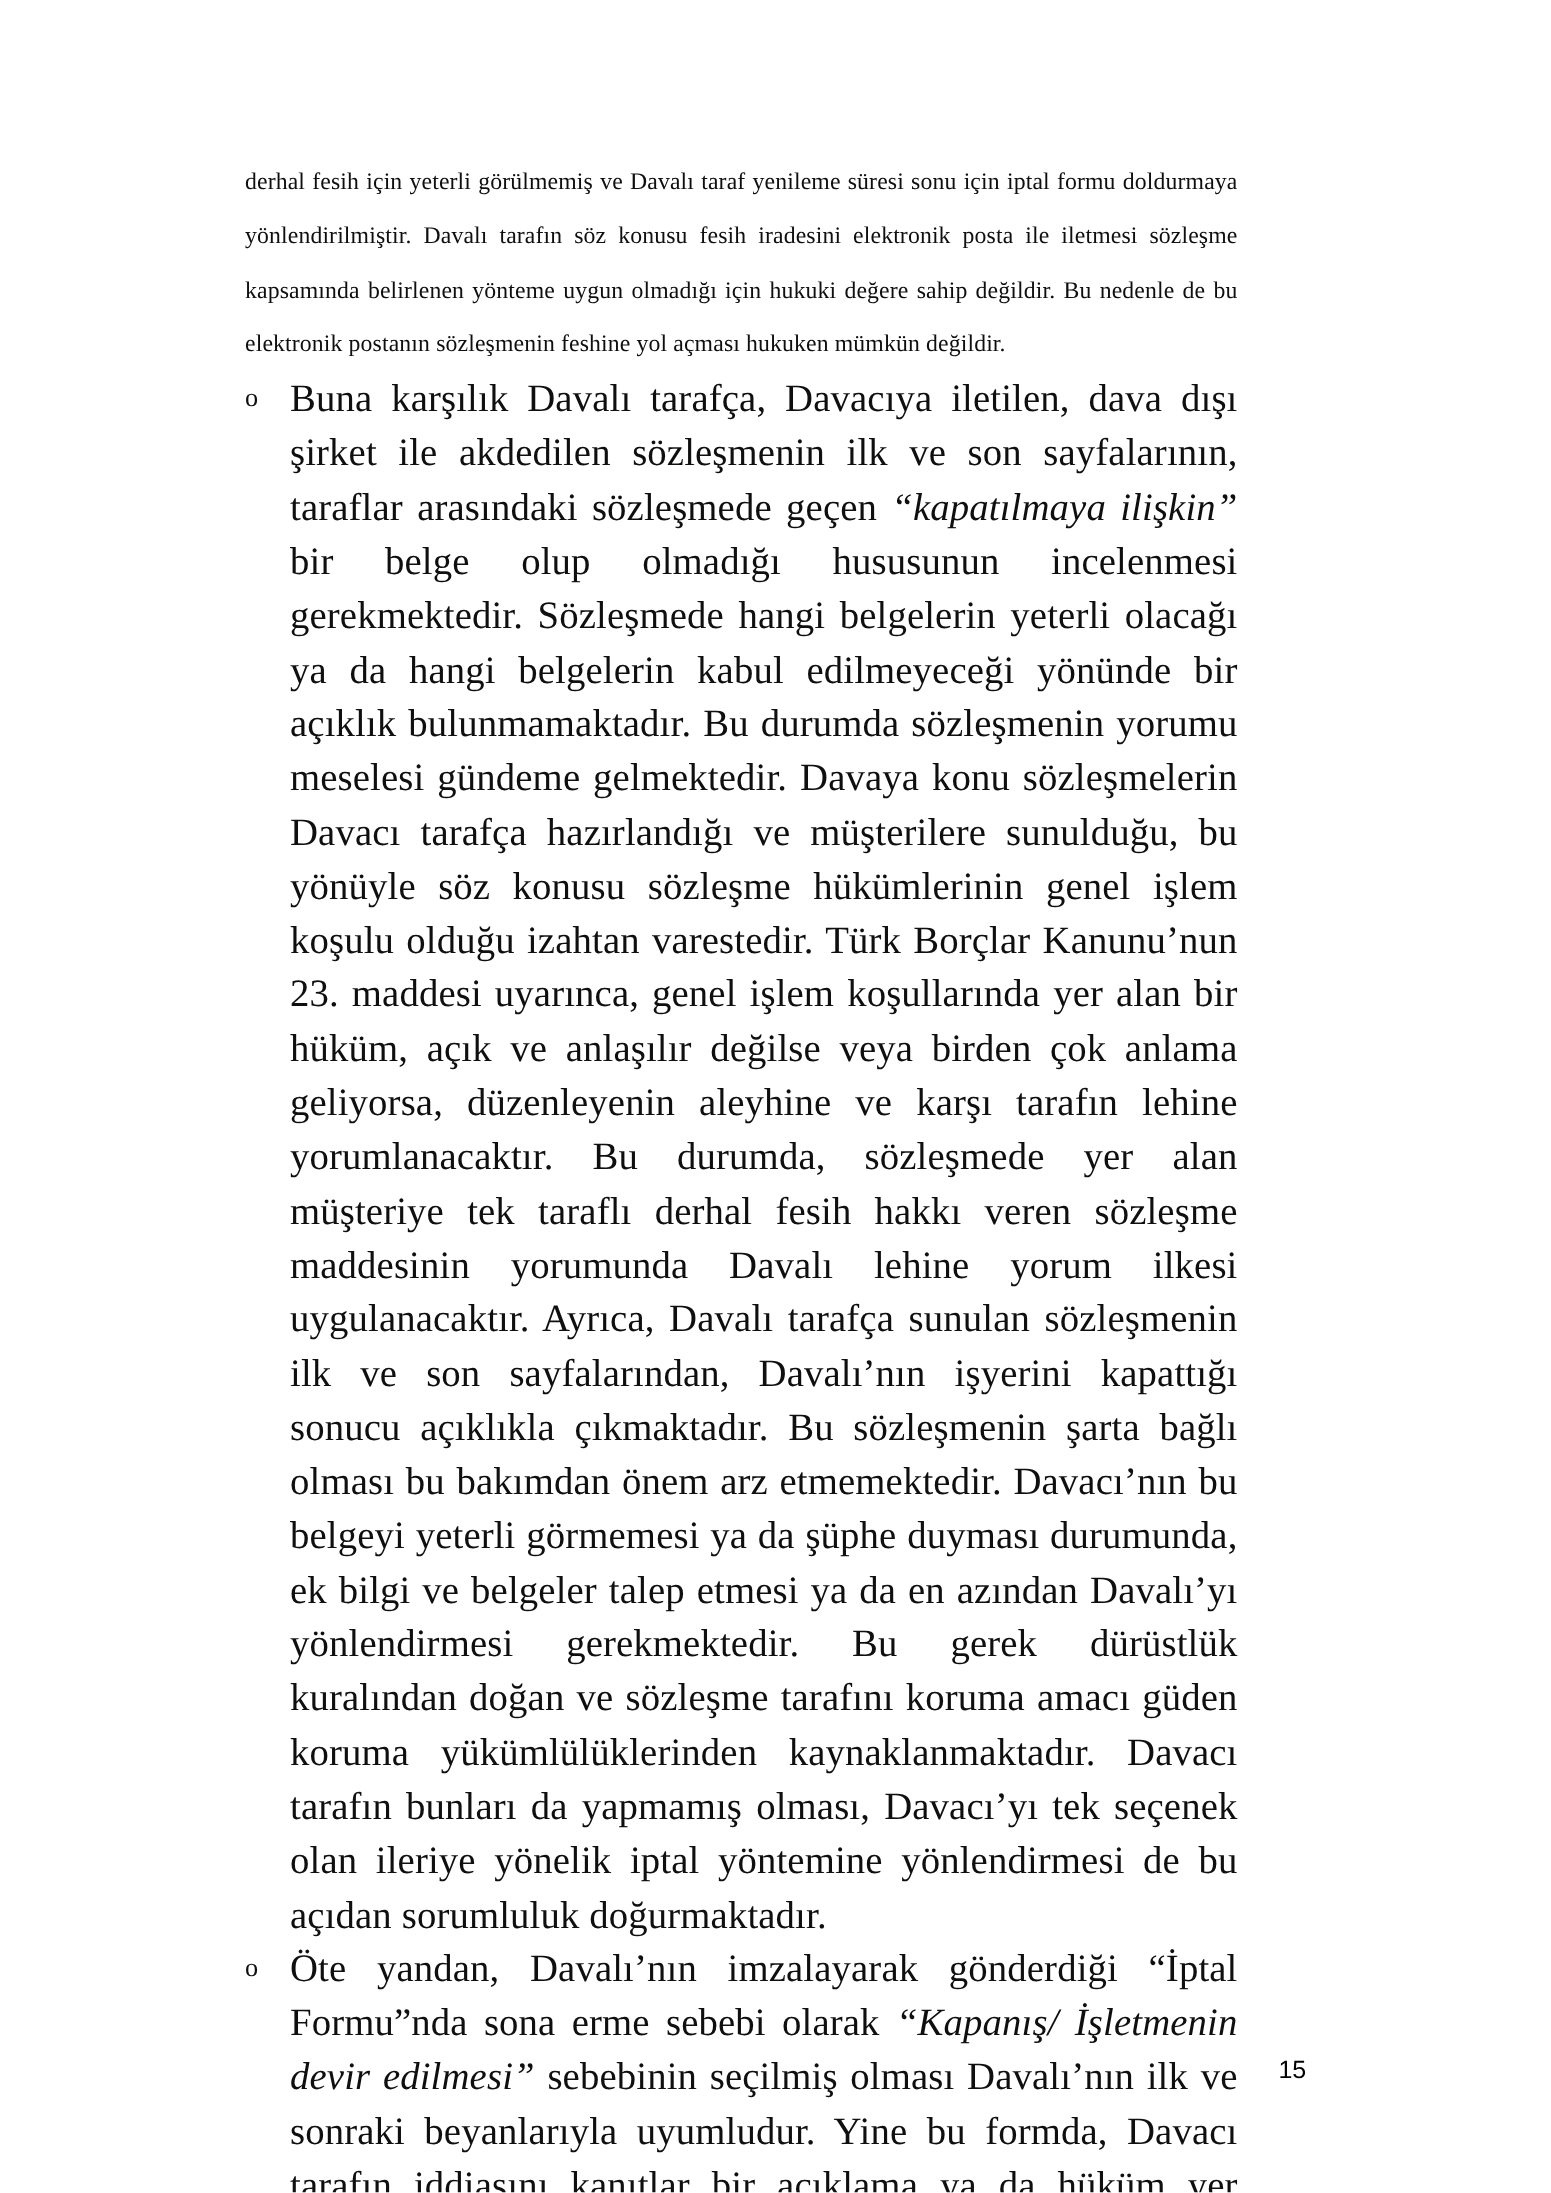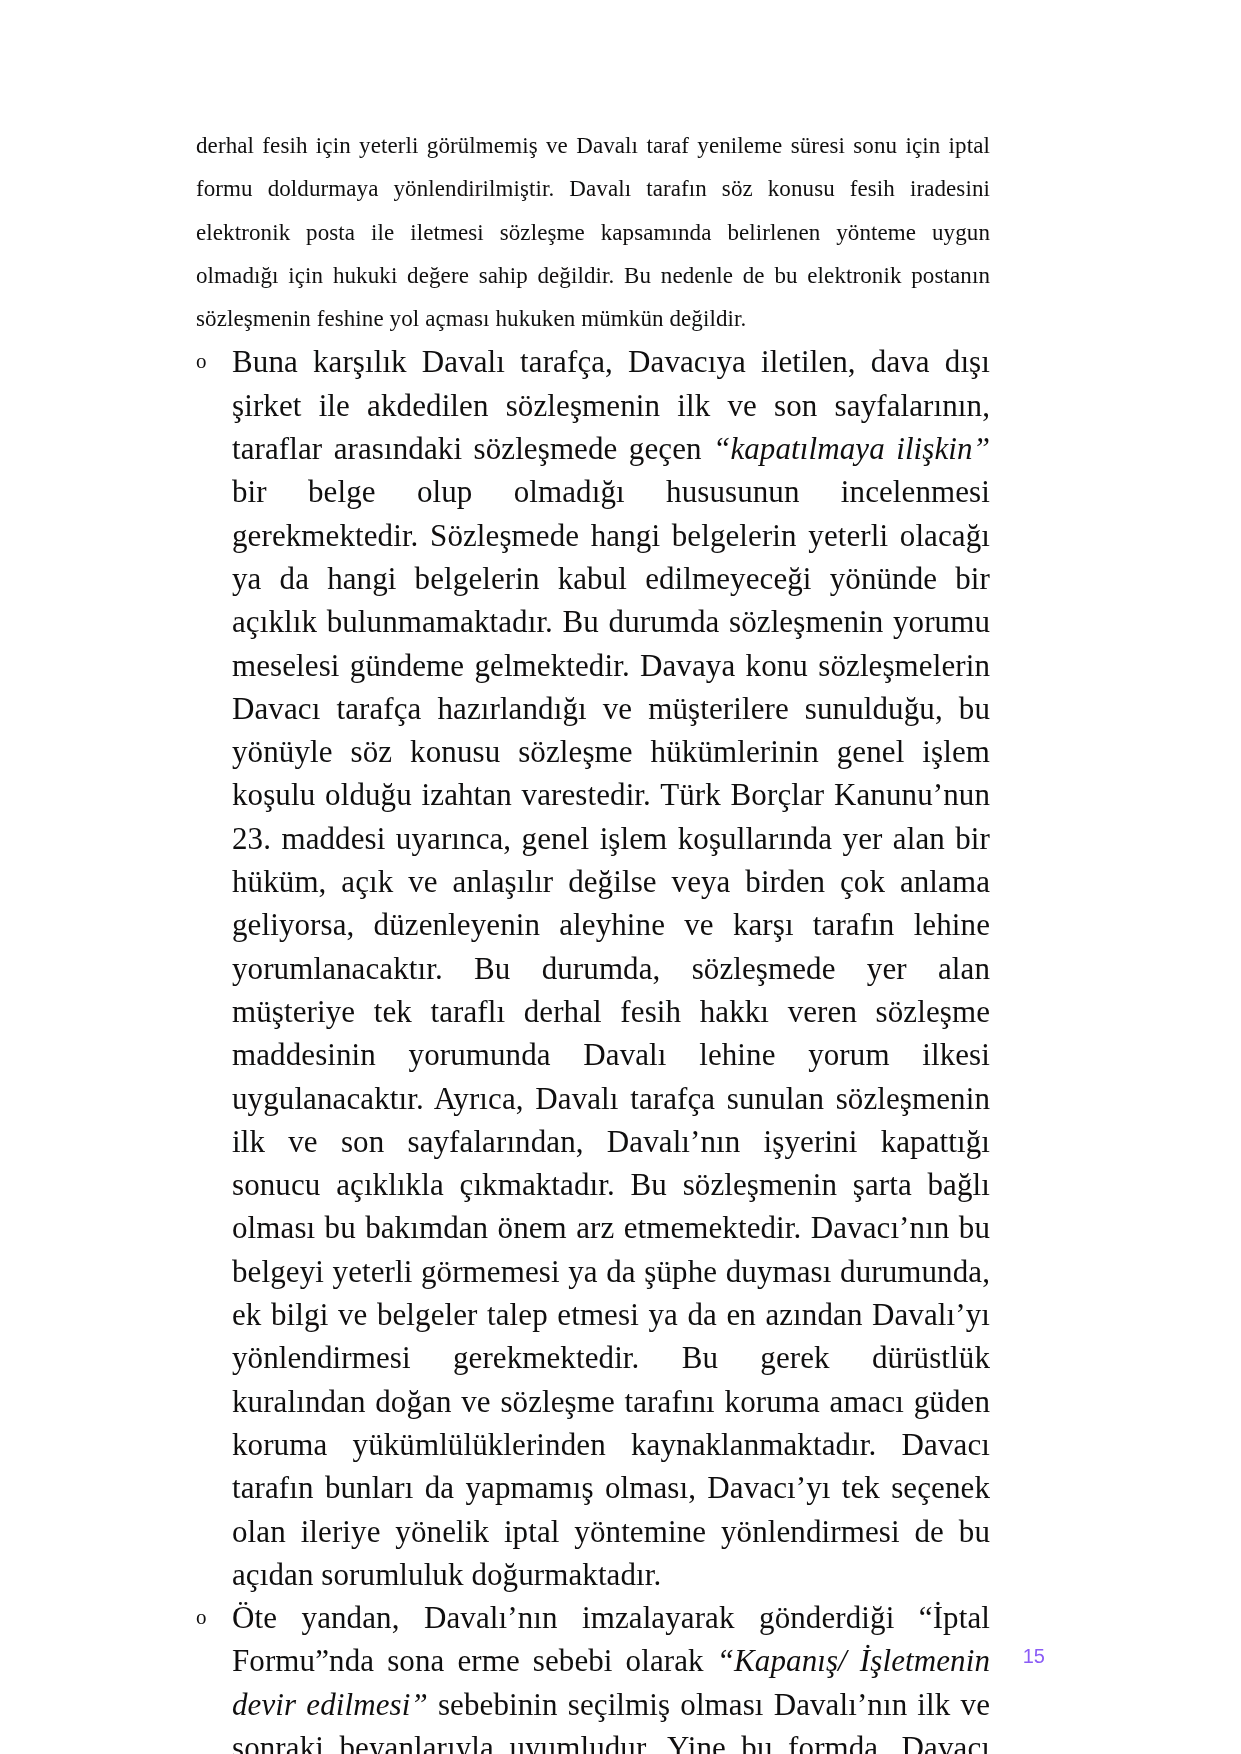--- a/index.html
+++ b/index.html
@@ -20,21 +20,21 @@
   }
   .content {
     position: absolute;
     left: 196px;
     top: 124px;
     width: 794px;
   }
   
   .para {
     margin: 0;
-    font-size: 23px;
+    font-size: 19px;
     line-height: 43.3px;
     text-align: justify;
     text-justify: inter-word;
     hyphens: none;
     letter-spacing: 0.1px;
   }
   .para.cont {
     margin-bottom: 0;
   }
   
@@ -73,21 +73,21 @@
   em.q {
     font-style: italic;
   }
   
   .page-number {
     position: absolute;
     right: 196px;
     bottom: 88px;
     font-family: "Liberation Sans", "DejaVu Sans", sans-serif;
     font-size: 20px;
-    color: #8b5cf6;
+    color: #000000;
     line-height: 1;
     text-align: right;
   }
 </style>
 </head>
 <body>
 
 <div class="page">
 
   <div class="content">

